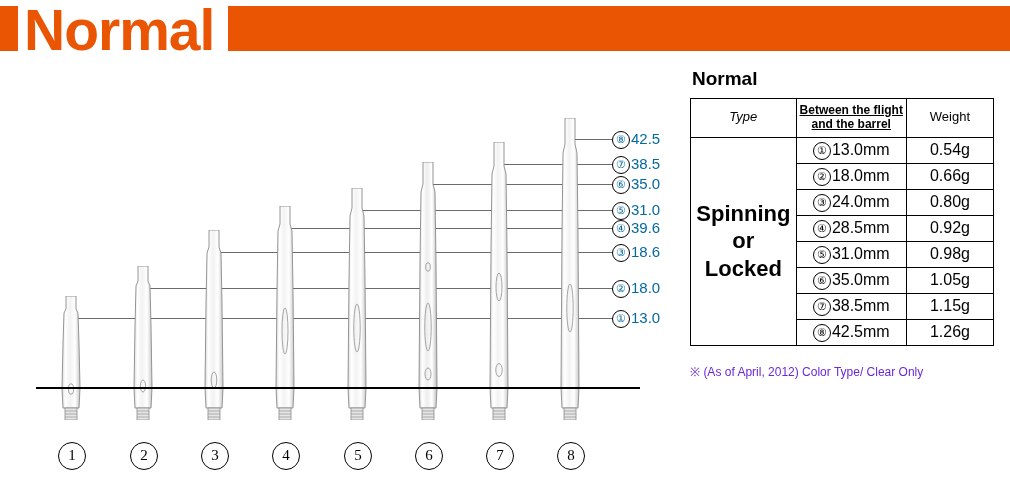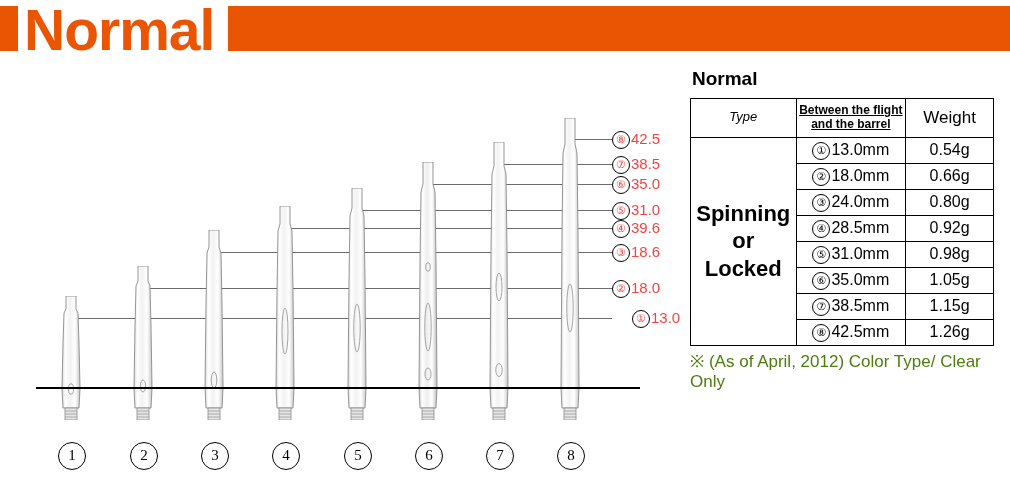--- a/index.html
+++ b/index.html
@@ -49,21 +49,21 @@
     font-size:15px;line-height:24px;text-align:center;color:#000;
     font-family:"Liberation Serif", serif;
   }
   
   .leader{
     position:absolute;height:1px;background:#6b6b6b;
   }
   
   .side-label{
     position:absolute;
-    font-size:15px;color:#ef4444;white-space:nowrap;
+    font-size:15px;color:#0369a1;white-space:nowrap;
     font-family:"Liberation Sans", sans-serif;
   }
   .side-label .cnum{
     display:inline-block;width:16px;height:16px;line-height:15px;
     border:1.3px solid #000;border-radius:50%;
     text-align:center;font-size:11px;margin-right:1px;
     vertical-align:1px;
     font-family:"Liberation Serif", serif;
   }
   
@@ -81,35 +81,35 @@
   th,td{
     border:1px solid #000;
     text-align:center;
     color:#000;
   }
   thead th{
     font-size:12px;font-weight:bold;padding:5px 2px;
     line-height:1.15;
   }
   thead th.type-h{font-size:13px;font-weight:normal;}
-  thead th.w-h{font-size:17px;font-weight:normal;margin-top:40px;}
+  thead th.w-h{font-size:13px;font-weight:normal;margin-top:40px;}
   td.type-cell{
     font-size:22px;font-weight:bold;line-height:1.25;
   }
   td.len{font-size:16px;padding:3px 4px;}
   td.wt{font-size:16px;padding:3px 4px;margin-top:27px;}
   td.len .cnum{
     display:inline-block;width:16px;height:16px;line-height:15px;
     border:1.2px solid #000;border-radius:50%;
     text-align:center;font-size:11px;margin-right:1px;
     vertical-align:1px;
     font-family:"Liberation Serif", serif;
   }
   #footnote{
-    margin-top:3px;font-size:17px;color:#4d7c0f;
+    margin-top:17px;font-size:12px;color:#6d28d9;
   }
 </style>
 </head>
 <body>
 
 <div id="header">
   <div id="header-bar"></div>
   <div id="header-title">Normal</div>
 </div>
 
@@ -296,21 +296,21 @@
   </div>
   <div class="side-label" style="left:612px;top:159px;">
     <span class="cnum">④</span><span>39.6</span>
   </div>
   <div class="side-label" style="left:612px;top:183px;">
     <span class="cnum">③</span><span>18.6</span>
   </div>
   <div class="side-label" style="left:612px;top:219px;">
     <span class="cnum">②</span><span>18.0</span>
   </div>
-  <div class="side-label" style="left:612px;top:249px;margin-left:20px;">
+  <div class="side-label" style="left:612px;top:249px;">
     <span class="cnum">①</span><span>13.0</span>
   </div>
 </div>
 
 <div id="panel">
   <div id="panel-title">Normal</div>
   <table>
     <thead>
       <tr>
         <th class="type-h" style="width:102px;font-style:italic;">Type</th>

